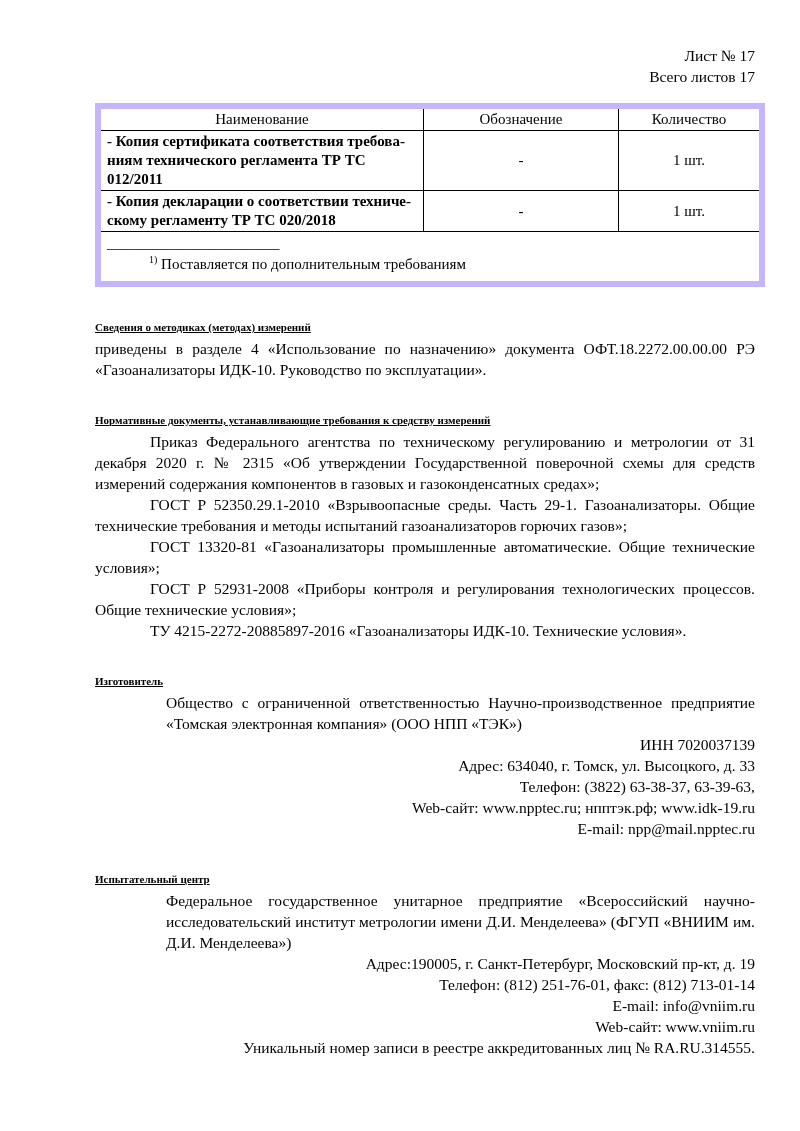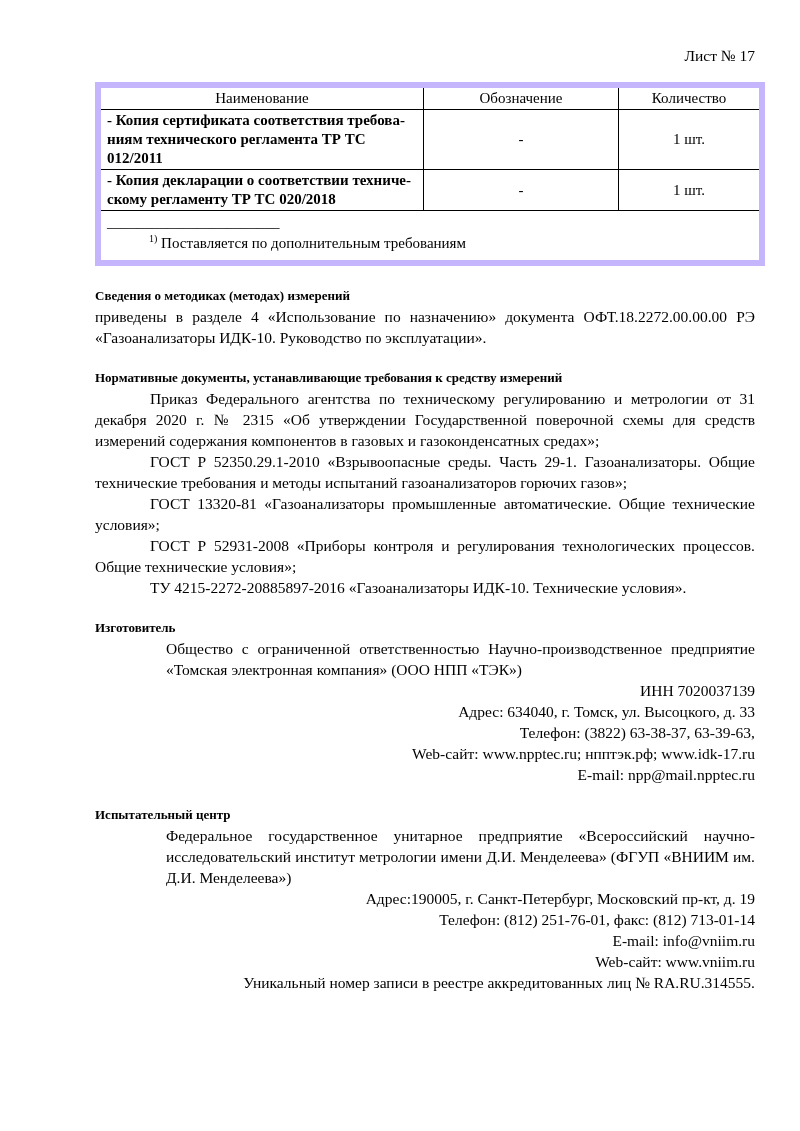--- a/index.html
+++ b/index.html
@@ -40,37 +40,39 @@
     white-space: pre-line;
     vertical-align: top;
     font-weight: bold;
   }
   td.cell-center { text-align: center; vertical-align: middle; padding: 1px 4px; }
   td.footnote-cell { padding: 4px 6px 7px 6px; }
   .footnote-rule { line-height: 14px; letter-spacing: 0; }
   .footnote-text { padding-left: 42px; }
   .footnote-text sup { font-size: 10px; }
   h3.sec-title {
-    font-size: 13px;
+    font-size: 11px;
     font-weight: bold;
-    margin: 19px 0 0 0;
+    margin: 30px 0 0 0;
     line-height: 21px;
+    text-decoration: underline;
   }
   p.para { margin: 0; text-align: justify; }
   p.para.indent { text-indent: 55px; }
   .block-indent { margin-left: 71px; }
   .block-indent .line { text-align: right; }
 </style>
 </head>
 <body>
 
 <div class="page">
 
   <div class="page-head">
     <div>Лист № 17</div>
+    <div>Всего листов 17</div>
   </div>
 
   <table class="doc-table">
     <colgroup>
       <col class="col-name">
         <col class="col-designation">
         <col class="col-quantity">
     </colgroup>
     <thead>
       <tr>
@@ -116,21 +118,21 @@
     <p class="para indent">ТУ 4215-2272-20885897-2016 «Газоанализаторы ИДК-10. Технические условия».</p>
   </section>
 
   <section>
     <h3 class="sec-title">Изготовитель</h3>
     <div class="block-indent">
       <p class="para">Общество с ограниченной ответственностью Научно-производственное предприятие «Томская электронная компания» (ООО НПП «ТЭК»)</p>
       <div class="line">ИНН 7020037139</div>
       <div class="line">Адрес: 634040, г. Томск, ул. Высоцкого, д. 33</div>
       <div class="line">Телефон: (3822) 63-38-37, 63-39-63,</div>
-      <div class="line">Web-сайт: www.npptec.ru; нпптэк.рф; www.idk-17.ru</div>
+      <div class="line">Web-сайт: www.npptec.ru; нпптэк.рф; www.idk-19.ru</div>
       <div class="line">E-mail: npp@mail.npptec.ru</div>
     </div>
   </section>
 
   <section>
     <h3 class="sec-title">Испытательный центр</h3>
     <div class="block-indent">
       <p class="para">Федеральное государственное унитарное предприятие «Всероссийский научно-исследовательский институт метрологии имени Д.И. Менделеева» (ФГУП «ВНИИМ им. Д.И. Менделеева»)</p>
       <div class="line">Адрес:190005, г. Санкт-Петербург, Московский пр-кт, д. 19</div>
       <div class="line">Телефон: (812) 251-76-01, факс: (812) 713-01-14</div>

